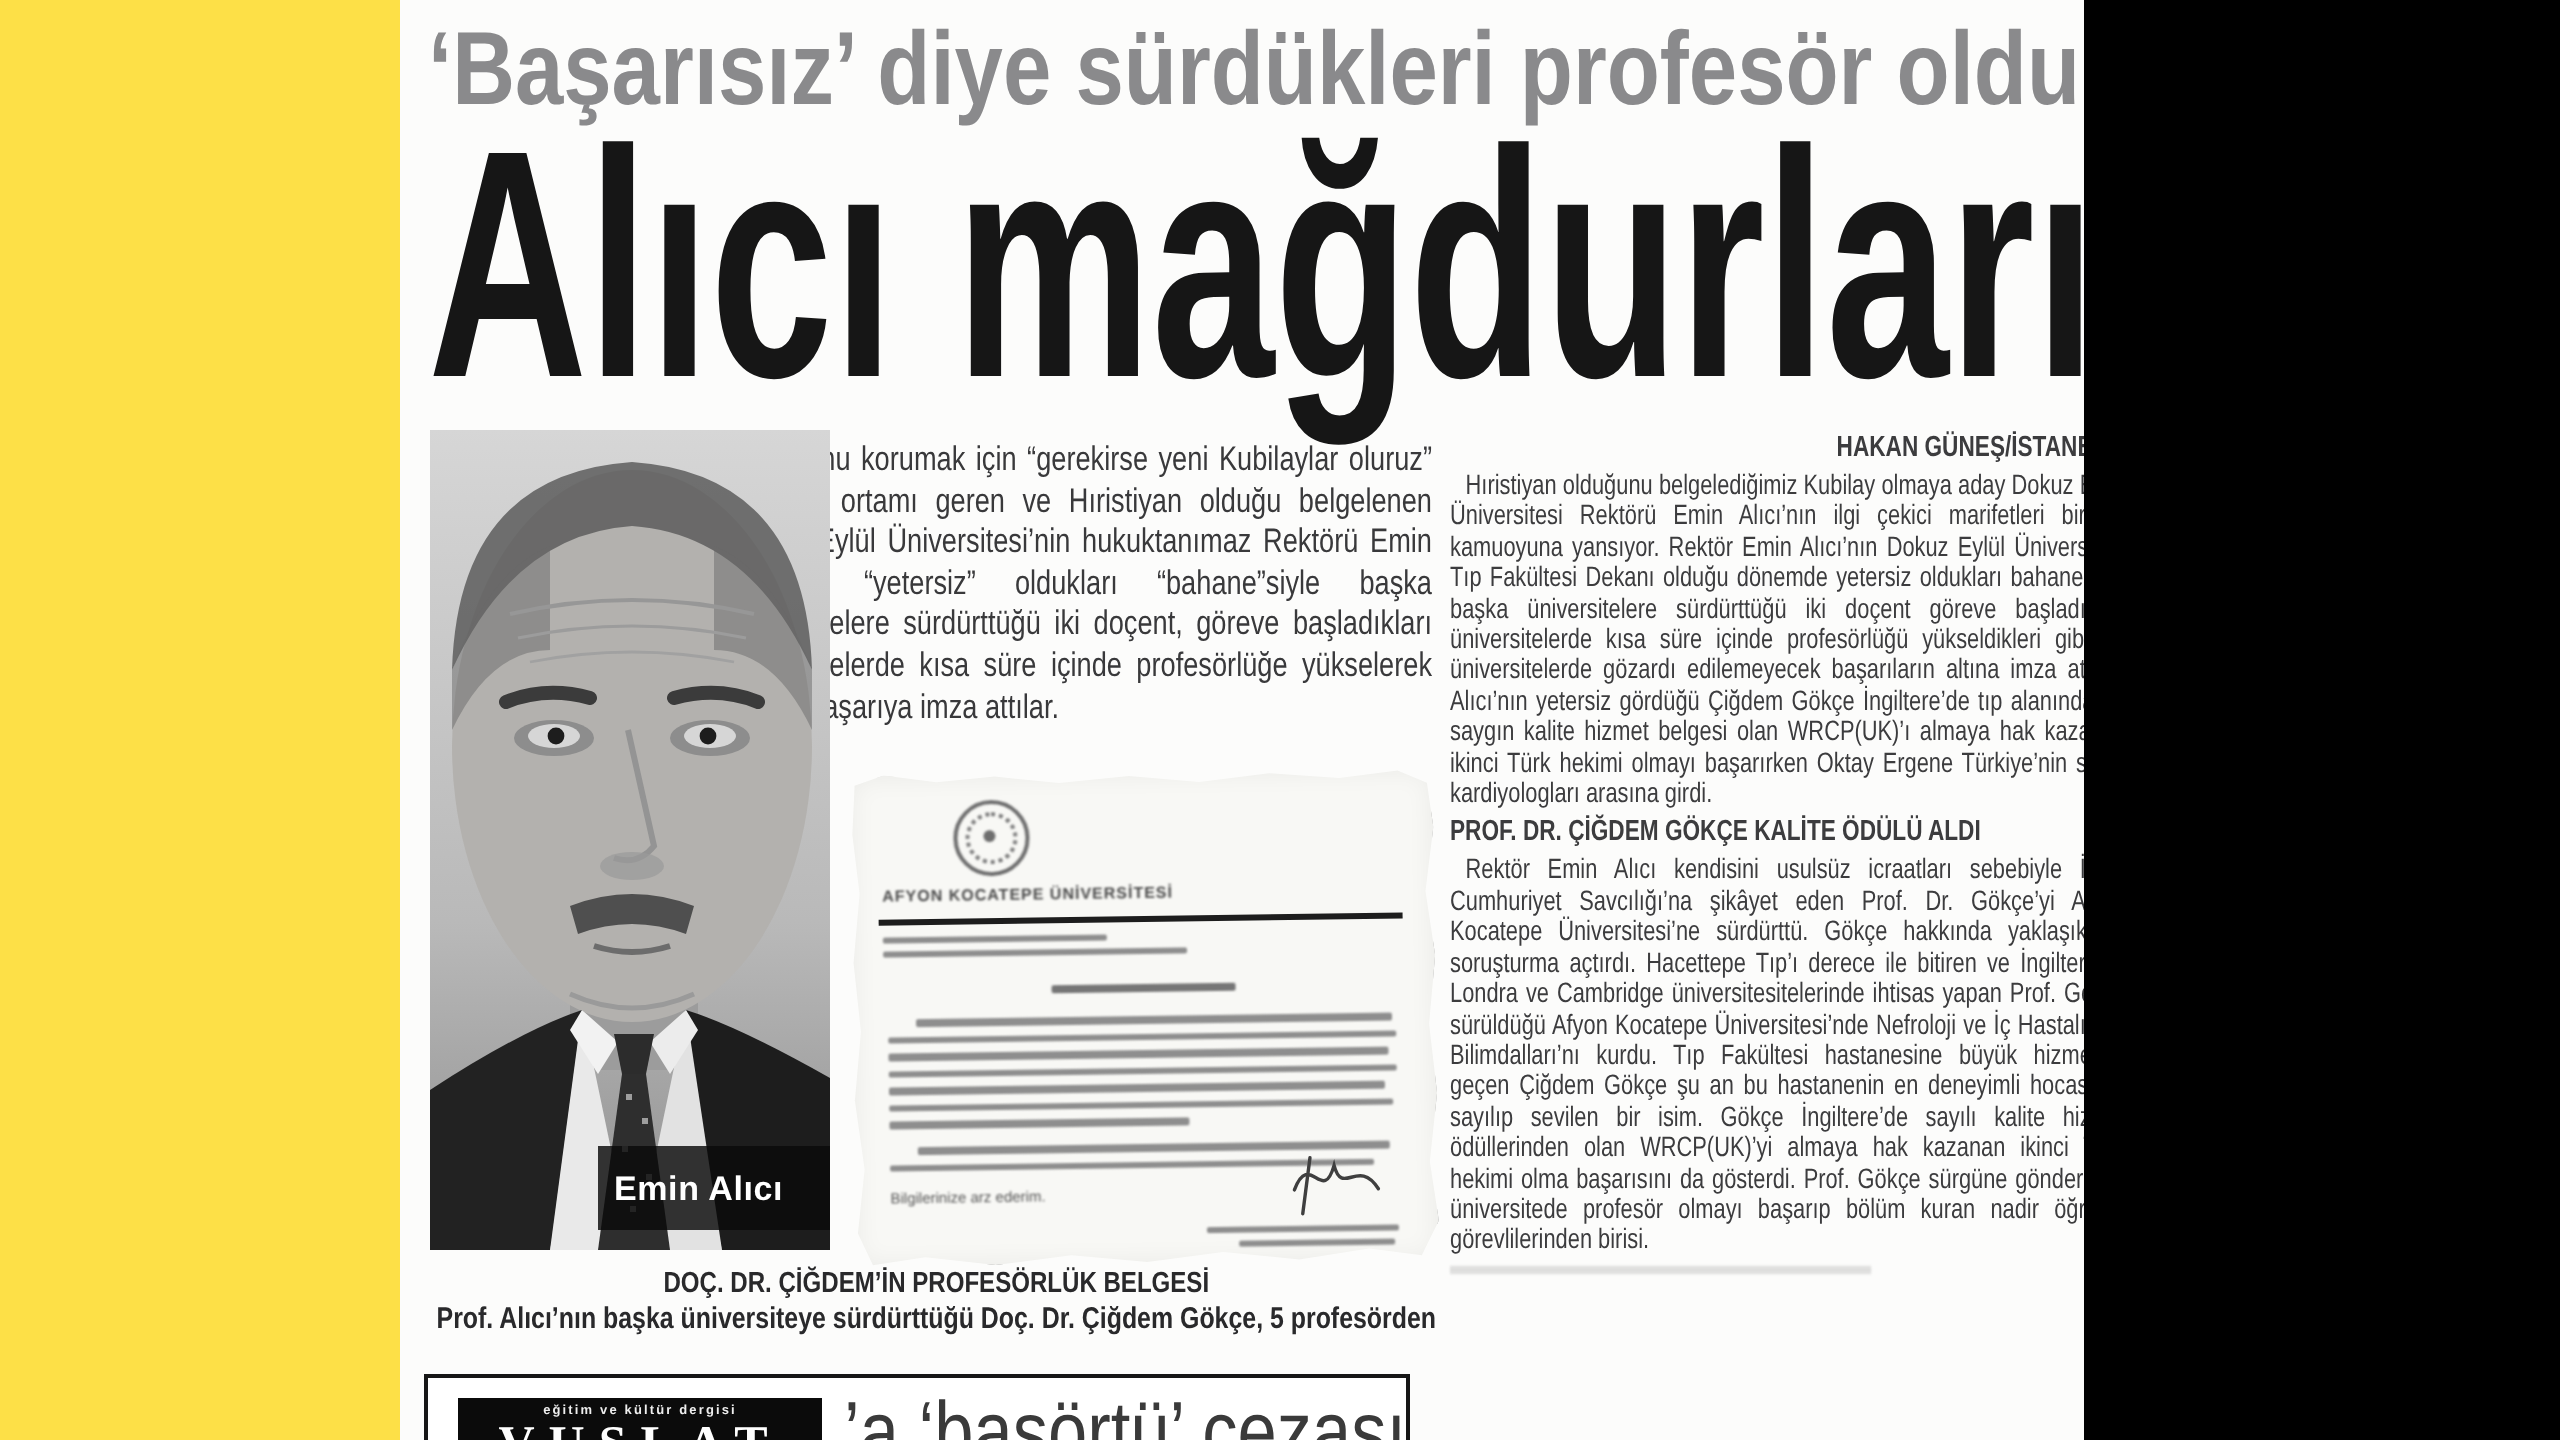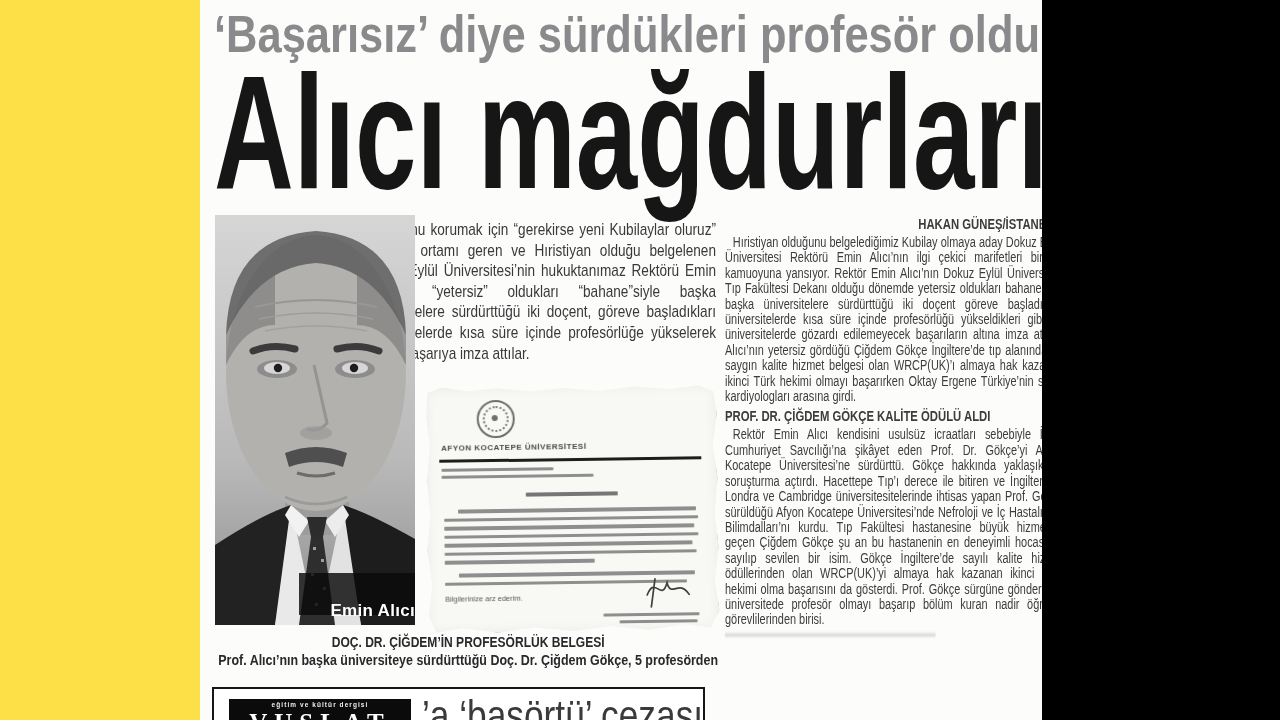--- a/index.html
+++ b/index.html
@@ -14,22 +14,22 @@
   .headline-svg{position:absolute;left:12px;top:58px;width:840px;height:165px;overflow:visible;}
   .headline-svg text{font-family:"Liberation Sans",sans-serif;font-weight:bold;font-size:162px;fill:#161616;}
 
   
   .lead{position:absolute;left:164px;top:220px;width:440px;transform:scaleX(0.8);
         transform-origin:0 0;font-size:17px;line-height:20.6px;text-align:justify;color:#39393b;}
 
   
   .photo{position:absolute;left:15px;top:215px;width:200px;height:410px;}
   .photo svg{display:block;width:200px;height:410px;}
-  .photo-label{position:absolute;left:92px;top:370px;width:108px;text-align:right;
-               color:#fff;font-weight:bold;font-size:17px;letter-spacing:0.3px;margin-top:16px;}
+  .photo-label{position:absolute;left:92px;top:370px;width:108px;text-align:left;
+               color:#fff;font-weight:bold;font-size:17px;letter-spacing:0.3px;}
 
   
   .doc{position:absolute;left:226px;top:386px;width:292px;height:246px;background:#f8f8f5;
        transform:rotate(-0.8deg);box-shadow:2px 3px 6px rgba(0,0,0,0.45), inset 0 0 14px rgba(0,0,0,0.07);
        clip-path:polygon(1% 2%,6% 0%,15% 1.5%,25% .5%,36% 2%,48% .8%,60% 2.2%,72% .6%,84% 1.8%,94% .4%,99% 3%,100% 12%,98.5% 25%,100% 38%,98.8% 52%,100% 66%,98.6% 80%,100% 92%,97% 99%,88% 97.5%,76% 99.5%,63% 97.8%,50% 99.6%,37% 98%,24% 99.8%,12% 98%,3% 99.5%,.5% 93%,1.8% 80%,.3% 66%,1.5% 52%,.4% 38%,1.6% 24%,.5% 12%);}
   .seal{position:absolute;left:52px;top:13px;width:34px;height:34px;border:2px solid #6e6e6e;
         border-radius:50%;filter:blur(0.4px);}
   .seal-inner{position:absolute;left:4px;top:4px;width:22px;height:22px;border:2px dotted #7d7d7d;border-radius:50%;}
   .seal-dot{position:absolute;left:13px;top:13px;width:6px;height:6px;background:#6e6e6e;border-radius:50%;}
   .doc-univ{position:absolute;left:16px;top:56px;font-size:8px;font-weight:bold;color:#4a4a4a;

